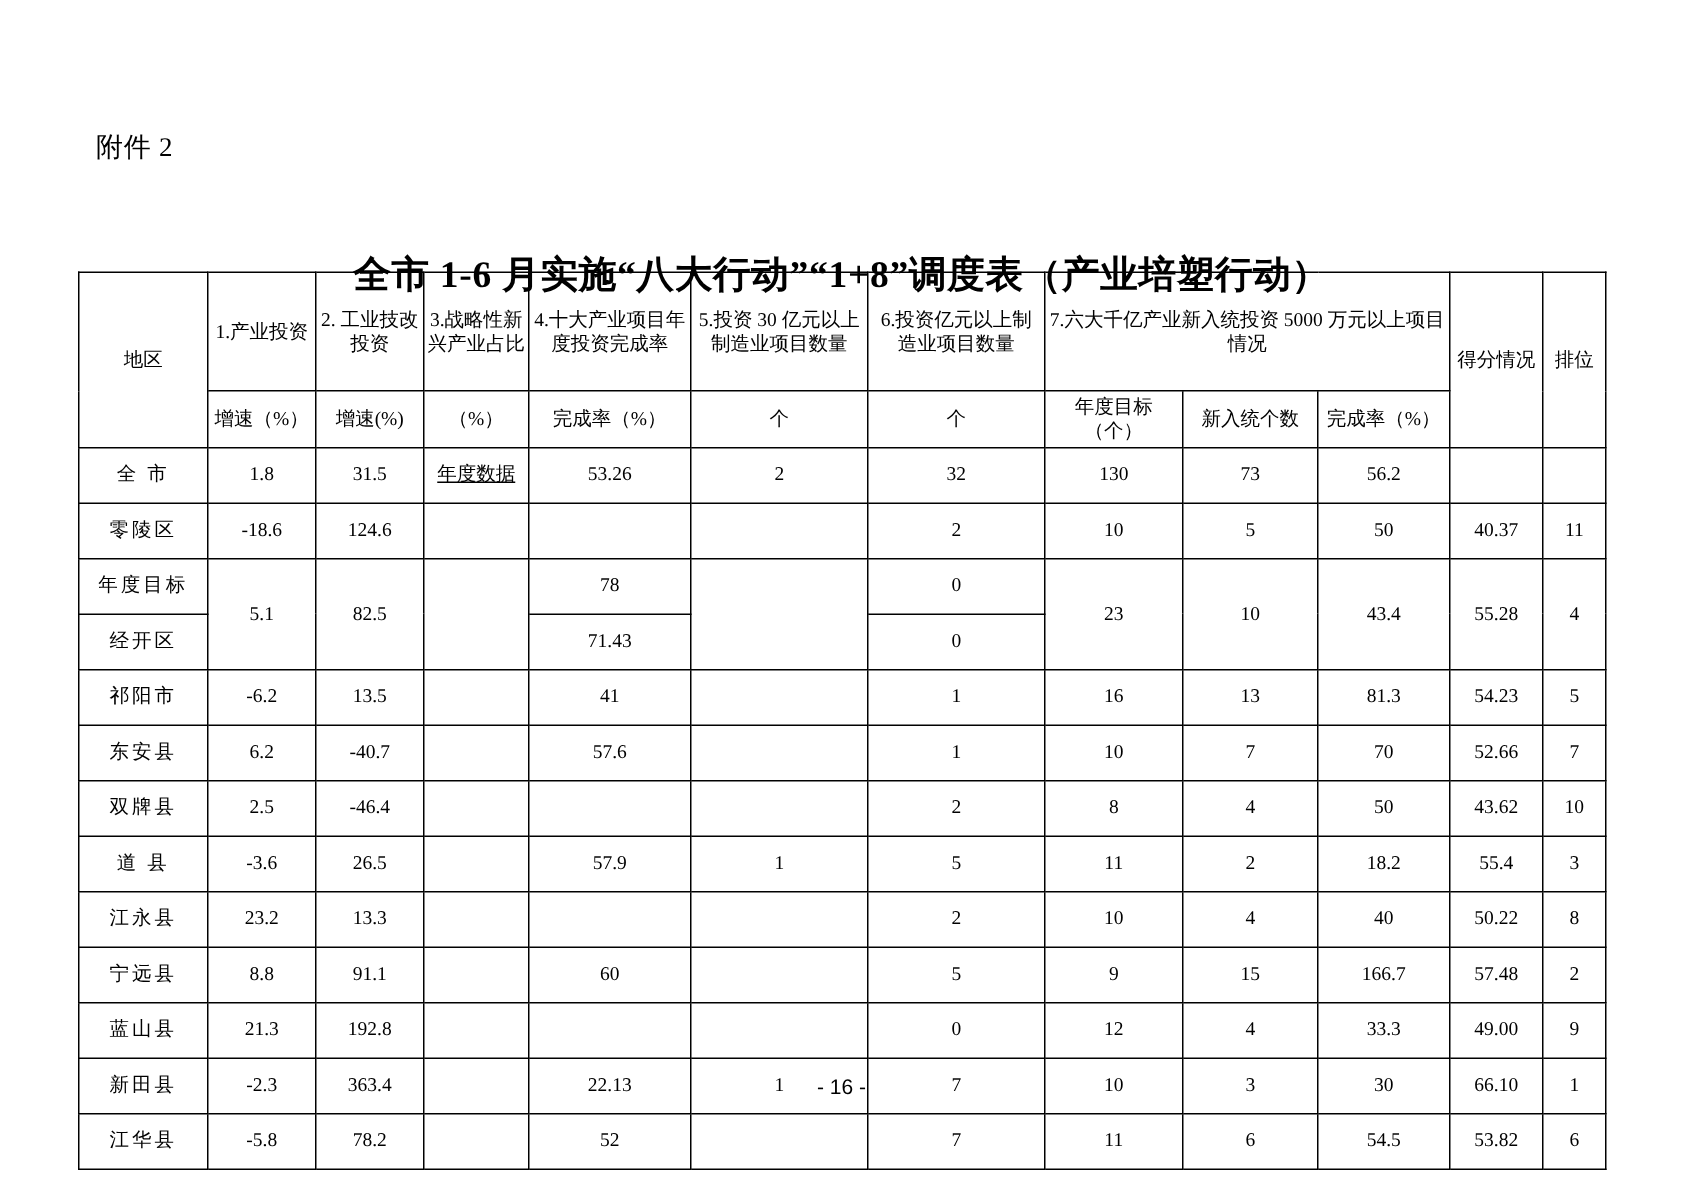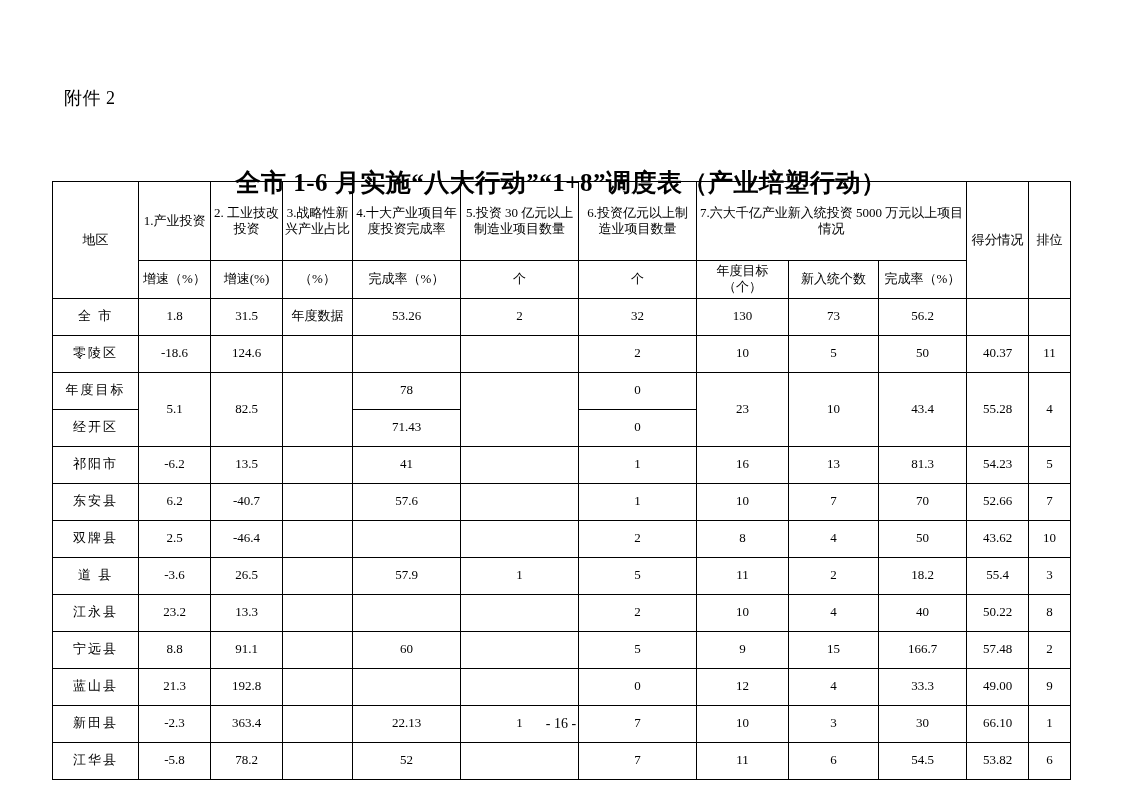--- a/index.html
+++ b/index.html
@@ -91,24 +91,25 @@
   .col-c9 { width: 88px; }
   .col-score { width: 62px; }
   .col-rank { width: 42px; }
   .page-number {
     position: absolute;
     left: 0;
     right: 0;
     top: 716px;
     text-align: center;
     font-size: 14px;
-    font-family: Liberation Serif, serif;
+    font-family: Liberation Sans, sans-serif;
   }
   .small-note {
     font-size: 12px;
+    text-decoration: underline;
   }
 </style>
 </head>
 <body>
 
 <div class="page">
 
   <div class="attach-label">附件 2</div>
 
   <div class="doc-title">全市 1-6 月实施“八大行动”“1+8”调度表（产业培塑行动）</div>

